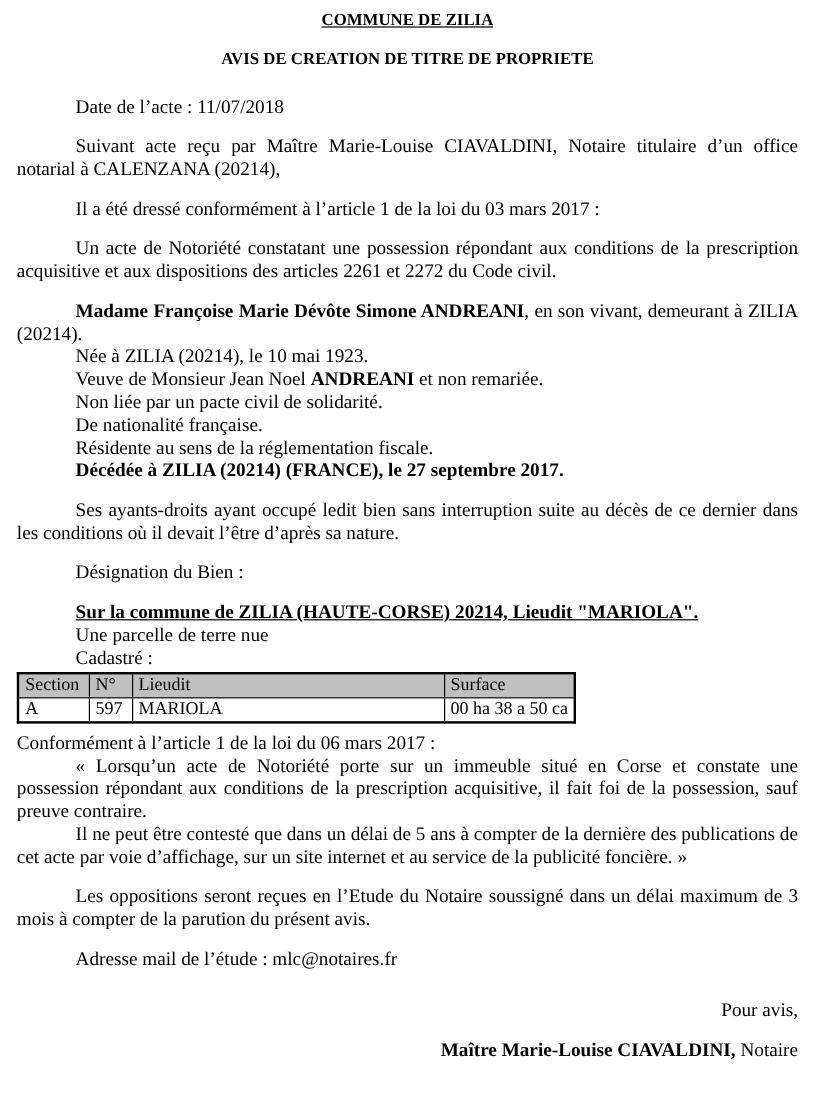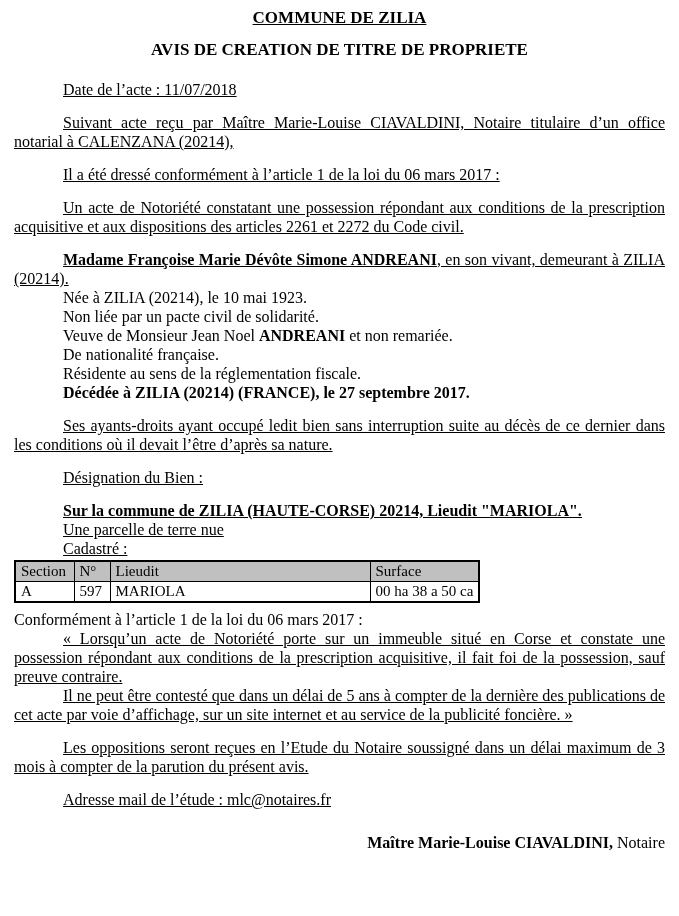--- a/index.html
+++ b/index.html
@@ -8,31 +8,31 @@
     height: 916px;
     background: #ffffff;
     color: #000000;
     font-family: "Liberation Serif", "DejaVu Serif", serif;
     font-size: 16px;
     line-height: 19px;
     overflow: hidden;
   }
   .page { padding: 8px 14px 0 14px; }
   h1, h2 {
-    font-size: 17px;
+    font-size: 14px;
     line-height: 19px;
     text-align: center;
     font-weight: bold;
     margin: 0;
   }
   h1 { margin-bottom: 13px; }
   h1 .u { text-decoration: underline; }
   h2 { margin-bottom: 21px; }
   p { margin: 0 0 14px 0; }
-  .ind { text-indent: 49px; text-decoration: underline; }
+  .ind { text-indent: 49px; }
   .just { text-align: justify; }
   .nogap { margin-bottom: 0; }
   .line { margin: 0 0 0 49px; text-indent: 0; }
   .lines { margin-bottom: 14px; }
   .bold-u { font-weight: bold; text-decoration: underline; text-align: center; }
   .right { text-align: right; }
   table {
     border-collapse: collapse;
     table-layout: fixed;
     width: 464px;
@@ -58,31 +58,31 @@
 <div class="page">
 
   <h1><span class="u">COMMUNE DE ZILIA</span></h1>
 
   <h2>AVIS DE CREATION DE TITRE DE PROPRIETE</h2>
 
   <p class="ind">Date de l’acte : 11/07/2018</p>
 
   <p class="ind just">Suivant acte reçu par Maître Marie-Louise CIAVALDINI, Notaire titulaire d’un office notarial à CALENZANA (20214),</p>
 
-  <p class="ind">Il a été dressé conformément à l’article 1 de la loi du 06 mars 2017 :</p>
+  <p class="ind">Il a été dressé conformément à l’article 1 de la loi du 03 mars 2017 :</p>
 
   <p class="ind just">Un acte de Notoriété constatant une possession répondant aux conditions de la prescription acquisitive et aux dispositions des articles 2261 et 2272 du Code civil.</p>
 
 
   <p class="ind just nogap"><b>Madame Françoise Marie Dévôte Simone ANDREANI</b><span>, en son vivant, demeurant à ZILIA (20214).</span></p>
 
   <div class="lines">
     <p class="line">Née à ZILIA (20214), le 10 mai 1923.</p>
+    <p class="line"><span>Veuve de Monsieur Jean Noel </span><b>ANDREANI</b><span> et non remariée.</span></p>
     <p class="line">Non liée par un pacte civil de solidarité.</p>
-    <p class="line"><span>Veuve de Monsieur Jean Noel </span><b>ANDREANI</b><span> et non remariée.</span></p>
     <p class="line">De nationalité française.</p>
     <p class="line">Résidente au sens de la réglementation fiscale.</p>
     <p class="line" style="font-weight:bold;">Décédée à ZILIA (20214) (FRANCE), le 27 septembre 2017.</p>
   </div>
 
   <p class="ind just">Ses ayants-droits ayant occupé ledit bien sans interruption suite au décès de ce dernier dans les conditions où il devait l’être d’après sa nature.</p>
 
   <p class="ind">Désignation du Bien :</p>
 
   <p class="ind nogap"><span class="bold-u">Sur la commune de ZILIA (HAUTE-CORSE) 20214, Lieudit "MARIOLA".</span></p>
@@ -115,16 +115,17 @@
   </table>
 
   <p class="nogap">Conformément à l’article 1 de la loi du 06 mars 2017 :</p>
   <p class="ind just nogap">« Lorsqu’un acte de Notoriété porte sur un immeuble situé en Corse et constate une possession répondant aux conditions de la prescription acquisitive, il fait foi de la possession, sauf preuve contraire.</p>
   <p class="ind just">Il ne peut être contesté que dans un délai de 5 ans à compter de la dernière des publications de cet acte par voie d’affichage, sur un site internet et au service de la publicité foncière. »</p>
 
   <p class="ind just">Les oppositions seront reçues en l’Etude du Notaire soussigné dans un délai maximum de 3 mois à compter de la parution du présent avis.</p>
 
   <p class="ind gap-lg">Adresse mail de l’étude : mlc@notaires.fr</p>
 
+  <p class="right">Pour avis,</p>
 
   <p class="right nogap"><b>Maître Marie-Louise CIAVALDINI,</b><span> Notaire</span></p>
 
 </div>
 
 </body></html>

